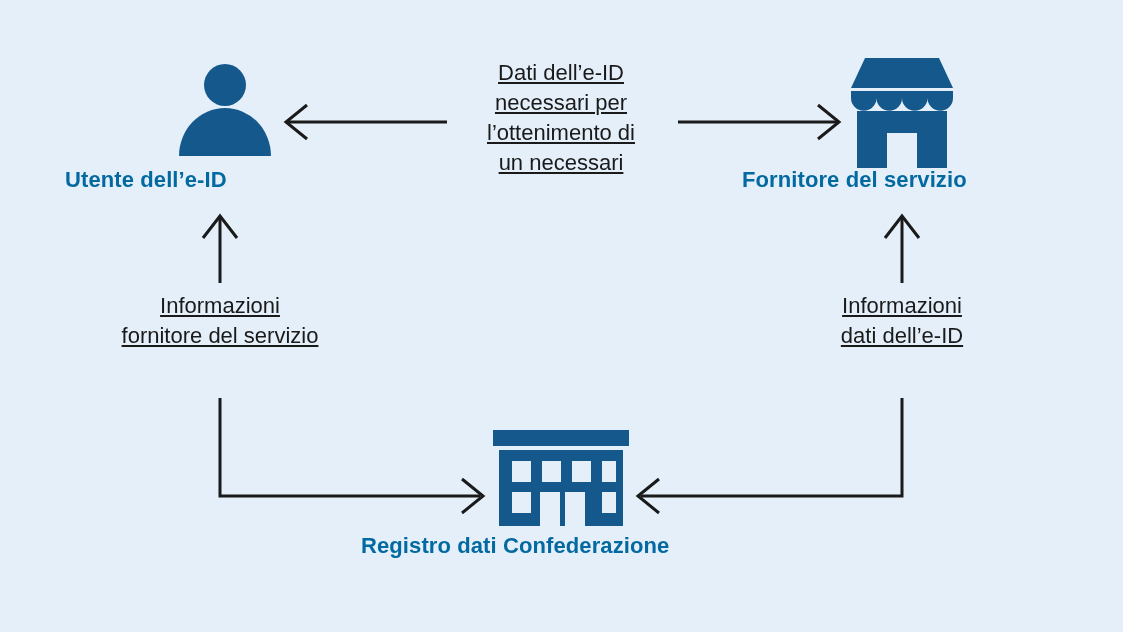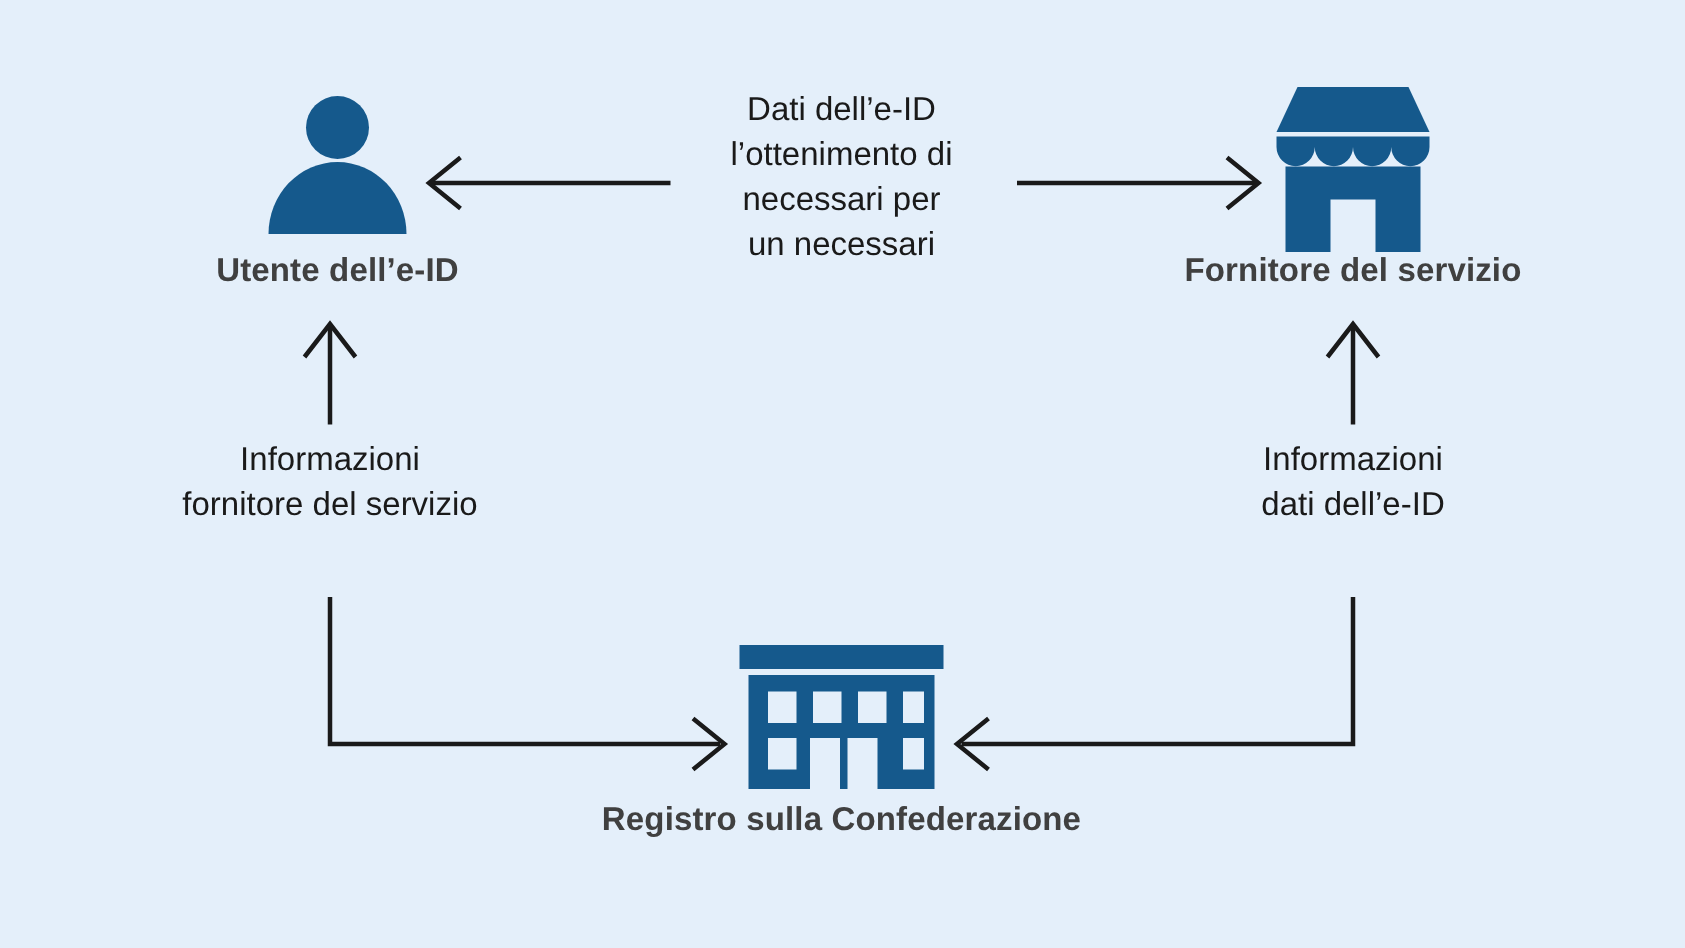--- a/index.html
+++ b/index.html
@@ -19,32 +19,32 @@
     width: 1123px;
     height: 632px;
     background: #e4effa;
   }
   .abs { position: absolute; }
 
   
   .node-label {
     font-weight: bold;
     font-size: 22px;
-    color: #404040;
-    text-align: center;
+    color: #0369a1;
+    text-align: left;
     white-space: nowrap;
     letter-spacing: 0.1px;
   }
   .edge-label {
     font-size: 22px;
     color: #1a1a1a;
     text-align: center;
     line-height: 30px;
   }
-  .edge-label div { white-space: nowrap; }
+  .edge-label div { white-space: nowrap; text-decoration: underline; }
 
   
   #wires {
     position: absolute;
     left: 0; top: 0;
     width: 1123px;
     height: 632px;
   }
 
   
@@ -144,26 +144,26 @@
 
   <div class="person abs" style="left:179px; top:64px;">
     <div class="head"></div>
     <div class="body"></div>
   </div>
 
   <div class="node-label abs" style="left:65px; top:167px; width:320px;">Utente dell’e-ID</div>
 
   <div class="node-label abs" style="left:742px; top:167px; width:320px;">Fornitore del servizio</div>
 
-  <div class="node-label abs" style="left:361px; top:533px; width:400px;">Registro sulla Confederazione</div>
+  <div class="node-label abs" style="left:361px; top:533px; width:400px;">Registro dati Confederazione</div>
 
   <div class="edge-label abs" style="left:411px; top:58px; width:300px;">
     <div>Dati dell’e-ID</div>
+    <div>necessari per</div>
     <div>l’ottenimento di</div>
-    <div>necessari per</div>
     <div>un necessari</div>
   </div>
 
   <div class="edge-label abs" style="left:60px; top:291px; width:320px;">
     <div>Informazioni</div>
     <div>fornitore del servizio</div>
   </div>
 
   <div class="edge-label abs" style="left:762px; top:291px; width:280px;">
     <div>Informazioni</div>

